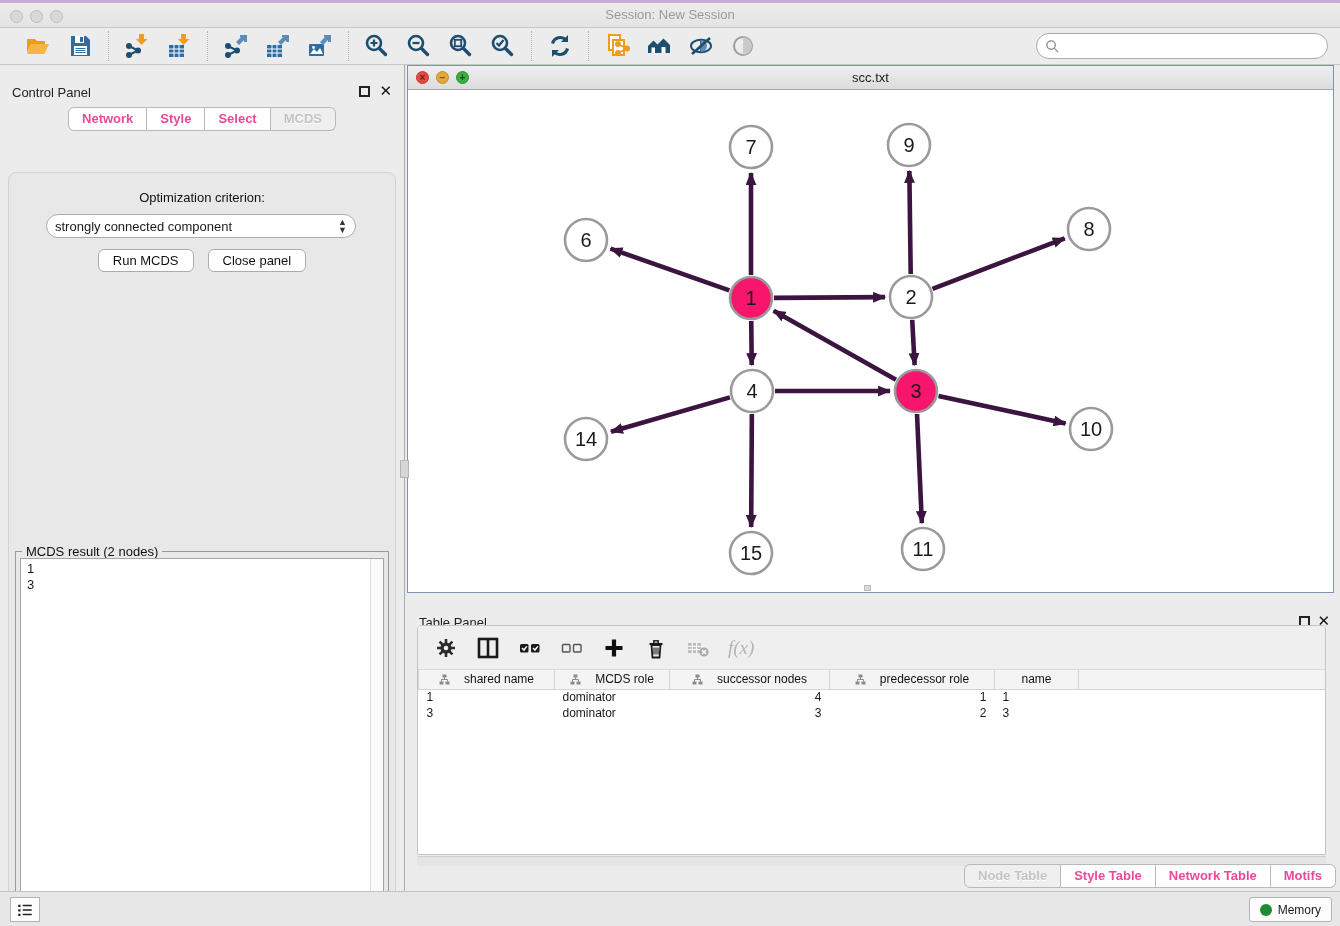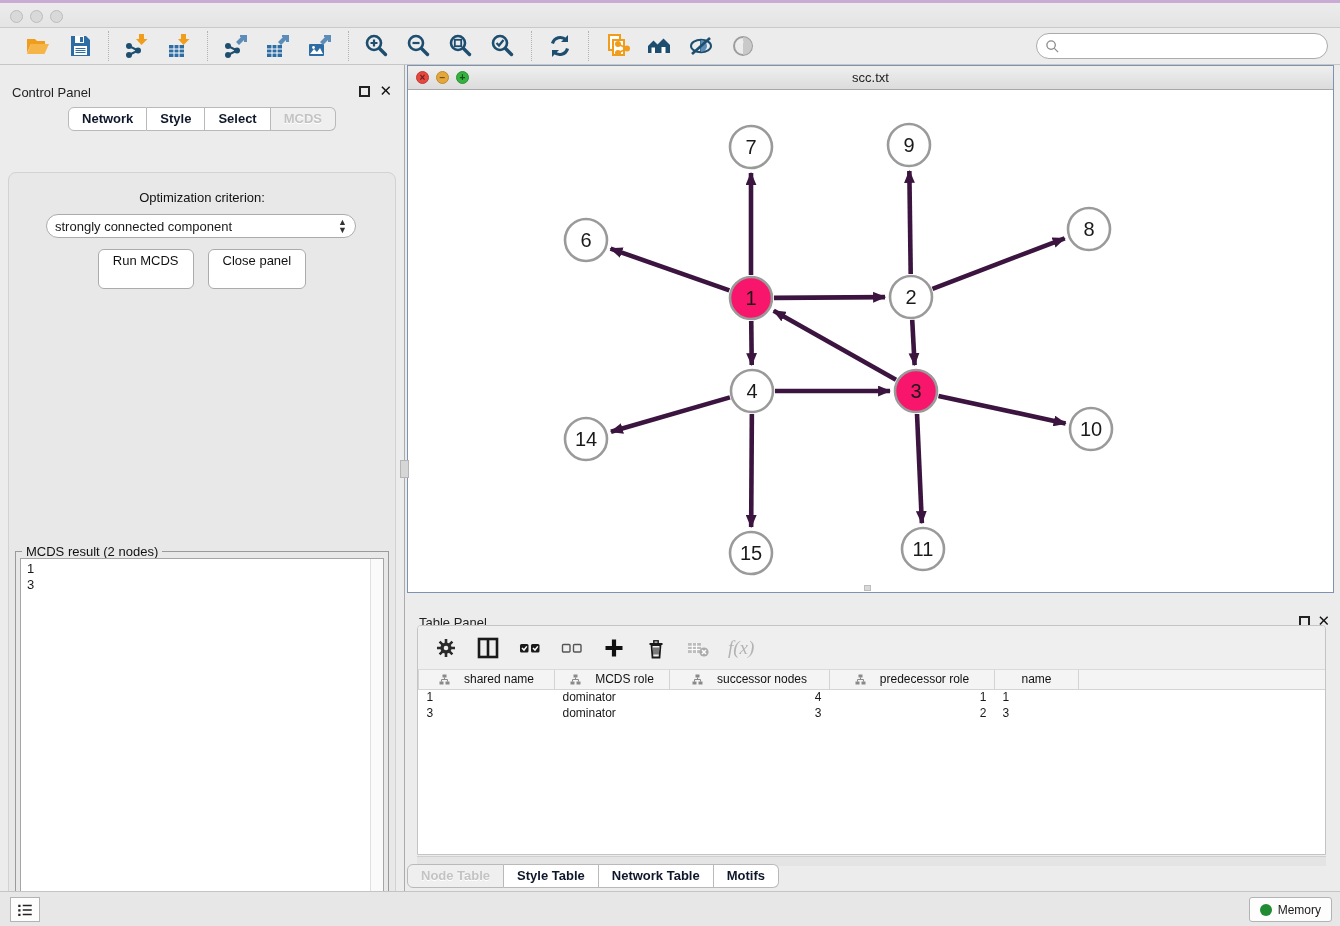--- a/index.html
+++ b/index.html
@@ -29,32 +29,32 @@
   .search-input { border:none; outline:none; flex:1; height:20px; font-size:13px; background:transparent; }
   
   .control-panel { position:absolute; left:0; top:65px; width:404px; height:826px; background:#ececec; }
   .panel-header { position:relative; height:28px;margin-top:14px; }
   .panel-title { position:absolute; left:12px; top:6px; font-size:13px; color:#222; }
   .win-float { position:absolute; top:7px; width:11px; height:11px; border:2px solid #222; background:transparent; }
   .win-close { position:absolute; top:3px; font-size:15px; font-weight:bold; color:#111; line-height:18px; }
   .cp-float { right:34px; } .cp-close { right:12px; }
   .seg-tabs { display:flex; justify-content:center; position:relative; z-index:2; }
   .seg-tab { background:#fff; border:1px solid #b9b9b9; border-left:none; padding:3px 13px 4px;
-    font-size:13px; font-weight:bold; color:#0f172a; cursor:default; }
+    font-size:13px; font-weight:bold; color:#ec4899; cursor:default; }
   .seg-tab:first-child { border-left:1px solid #b9b9b9; border-radius:6px 0 0 6px; }
   .seg-tab:last-child { border-radius:0 6px 6px 0; }
   .seg-tab.selected { background:#efefef; color:#c3c3c3; text-shadow:0 1px 0 #fff; }
   .cp-body { position:absolute; left:8px; top:107px; width:388px; height:771px;
     background:#e8e8e8; border:1px solid #d2d2d2; border-radius:8px; }
   .opt-label { text-align:center; margin-top:17px; font-size:13px; color:#111; }
   .opt-select { position:absolute; left:37px; top:41px; width:310px; height:24px; background:#fff;
     border:1px solid #ababab; border-radius:12px; display:flex; align-items:center; padding:0 8px; font-size:13px; }
   .opt-select .stepper { margin-left:auto; font-size:9px; line-height:8px; color:#333; text-align:center; }
   .btn-row { position:absolute; left:0; top:76px; width:100%; display:flex; justify-content:center; gap:14px; }
-  .push-btn { background:#fff; border:1px solid #ababab; border-radius:6px; padding:3px 14px 20px;
+  .push-btn { background:#fff; border:1px solid #ababab; border-radius:6px; padding:3px 14px 3px;
     font-size:13px; color:#111; cursor:default; }
   .result-fieldset { position:absolute; left:6px; top:378px; width:374px; height:378px;
     border:1px solid #9a9a9a; }
   .result-legend { position:absolute; left:6px; top:-8px; background:#e8e8e8; padding:0 4px; font-size:13px; color:#111; }
   .result-box { position:absolute; left:4px; top:6px; right:4px; bottom:4px; background:#fff;
     border:1px solid #a5a5a5; font-size:13px; padding:2px 0 0 6px; line-height:16px; white-space:pre; overflow:hidden; }
   .result-scroll { position:absolute; right:0; top:0; bottom:0; width:13px; background:#fafafa; border-left:1px solid #e0e0e0; }
   .v-divider { position:absolute; left:404px; top:65px; width:2px; height:826px; background:#ececec; border-left:1px solid #ababab; }
   .v-grip { position:absolute; left:400px; top:460px; width:9px; height:18px; background:#d6d6d6; border:1px solid #b5b5b5; z-index:5; }
   
@@ -79,39 +79,40 @@
     display:flex; align-items:center; gap:18px; padding-left:16px; }
   .tp-btn { width:24px; height:24px; display:inline-flex; align-items:center; justify-content:center; cursor:default; }
   .tp-btn svg { width:22px; height:22px; }
   .fx-label { font-family:"Liberation Serif","DejaVu Serif",serif; font-style:italic; font-size:19px; color:#b3b3b3; }
   .tp-table { width:100%; border-collapse:collapse; table-layout:fixed; }
   .tp-table th { background:#f4f4f4; border:1px solid #d4d4d4; border-top:none; font-size:12px; font-weight:normal;
     color:#111; height:19px; padding:0 4px; white-space:nowrap; overflow:hidden; }
   .tp-table th .th-inner { display:flex; align-items:center; justify-content:center; gap:14px; }
   .tp-table th svg { width:11px; height:11px; flex:none; }
   .tp-table td { font-size:12px; height:16px; padding:0 8px; white-space:nowrap; overflow:hidden; }
-  .tp-tabs-row { position:absolute; left:0; right:14px; top:269px; display:flex; justify-content:flex-start; }
+  .tp-tabs-row { position:absolute; left:0; right:4px; top:269px; display:flex; justify-content:flex-end; }
   .tp-gray-strip { position:absolute; left:10px; top:261px; width:909px; height:10px; background:#e4e4e4; border-top:1px solid #cfcfcf; }
   
   .statusbar { position:absolute; left:0; top:891px; width:1340px; height:35px;
     background:#e7e7e7; border-top:1px solid #c4c4c4;text-decoration:underline; }
   .list-btn { position:absolute; left:10px; top:5px; width:30px; height:25px; background:#fdfdfd;
     border:1px solid #b3b3b3; display:flex; align-items:center; justify-content:center; }
   .list-btn svg { width:18px; height:18px; }
   .memory-btn { position:absolute; right:8px; top:5px; height:25px; background:#fdfdfd;
     border:1px solid #b3b3b3; border-radius:3px; display:flex; align-items:center; gap:6px; padding:0 10px; font-size:12px; }
   .memory-dot { width:12px; height:12px; border-radius:50%; background:#1f8b32; }
 </style>
 </head>
 <body>
 
 <div class="titlebar">
   <span class="mac-dot" style="left:10px"></span>
   <span class="mac-dot" style="left:30px"></span>
   <span class="mac-dot" style="left:50px"></span>
+  <div class="titlebar-title">Session: New Session</div>
 </div>
 
 <div class="toolbar" id="main-toolbar">
     <div class="tb-group">
       <span class="tb-btn">
         <svg viewBox="0 0 26 26">
           <path d="M2 6h8l2 2h8v3H6l-4 9z" fill="#f09d1c"></path>
           <path d="M6 11h18l-4.5 10H2z" fill="#f6b548"></path>
         </svg>
       </span>

